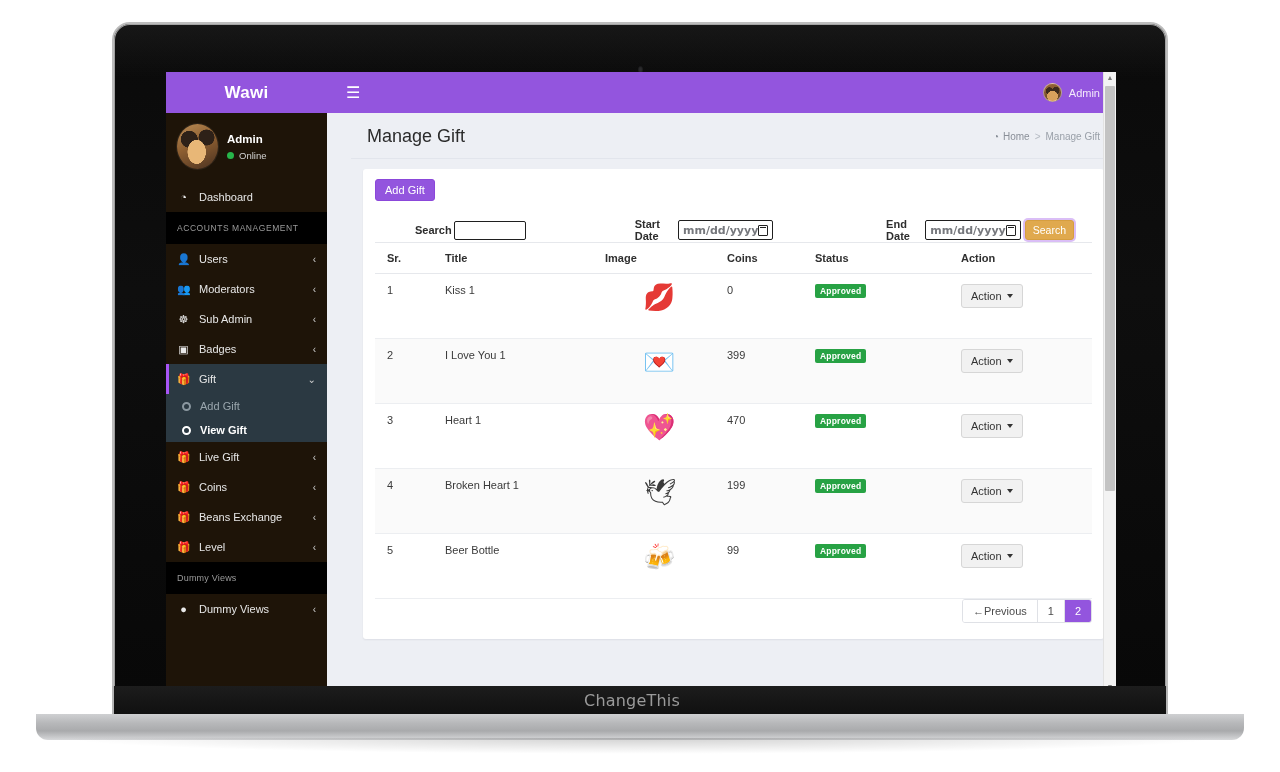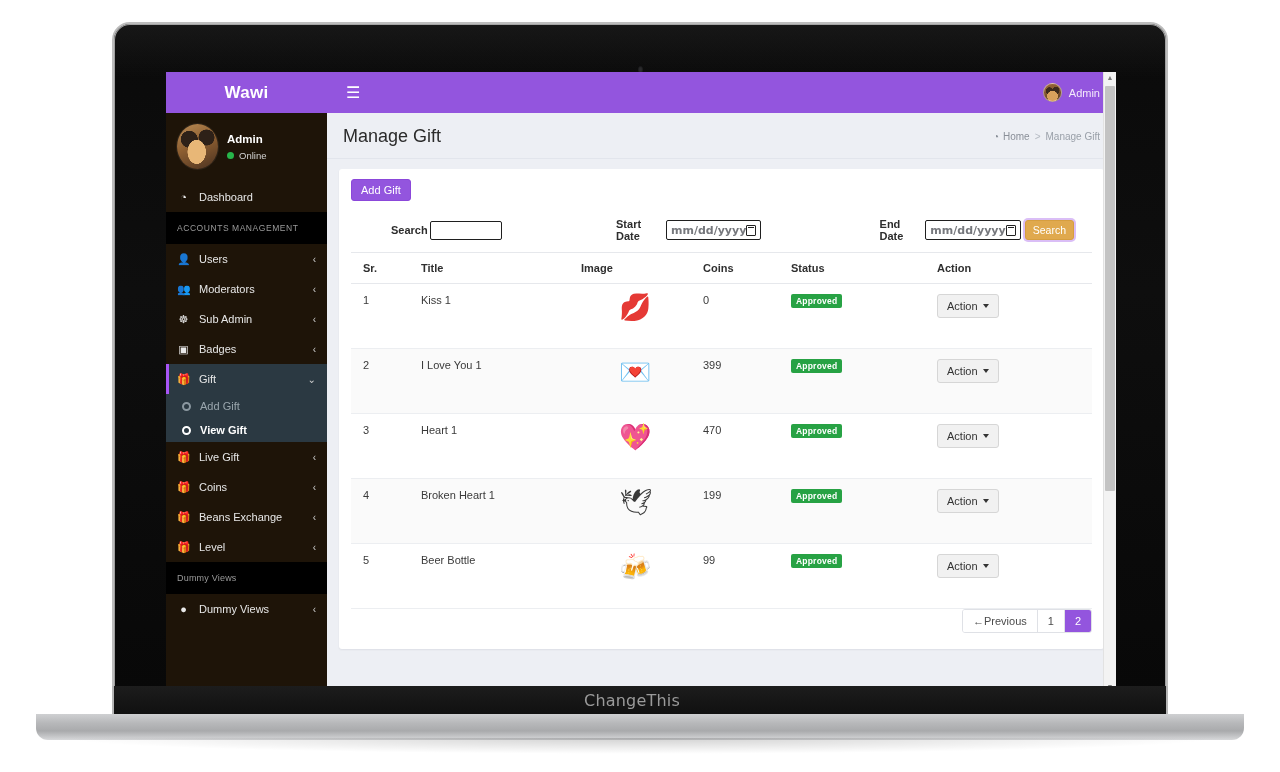--- a/index.html
+++ b/index.html
@@ -128,21 +128,21 @@
     display:flex;align-items:center;gap:9px;padding:6px 11px 6px 16px;cursor:pointer;font-size:11px;
   }
   .sub-link .ring{
     width:9px;height:9px;border-radius:50%;border:2px solid #8b98a0;box-sizing:border-box;
   }
   .sub-link.sel .ring{border-color:#ffffff;}
   .sub-link .sub-label{color:#9aa6ad;}
   .sub-link.sel .sub-label{color:#ffffff;font-weight:bold;}
 
   
-  .content{flex:1;min-width:0;display:flex;flex-direction:column;background:#edeff4;position:relative;}
+  .content{flex:1;min-width:0;display:flex;flex-direction:column;background:#edeff4;position:relative;padding-left:24px;}
   .page-head{
     display:flex;align-items:center;padding:13px 16px 11px 16px;border-bottom:1px solid #e2e5ec;
   }
   .page-title{font-size:18px;color:#2b2b2b;font-weight:normal;}
   .bc-spacer{flex:1;}
   .breadcrumb{display:flex;align-items:center;gap:5px;font-size:10px;color:#8a8f98;}
   .bc-home{display:flex;align-items:center;gap:4px;color:#8a8f98;cursor:pointer;}
   .bc-sep{color:#b5bac2;}
   .bc-cur{color:#9aa0a9;}
 
@@ -175,21 +175,21 @@
   .cal-ic::before{content:"";position:absolute;left:1px;right:1px;top:1px;height:1.6px;background:#222;}
   .gap-a{width:118px;}
   .gap-b{width:122px;}
   .btn-search{
     background:#e0a94e;border:1px solid #d69e3f;color:#fff;font-size:10.5px;
     padding:3px 7px;border-radius:3px;margin-left:4px;cursor:pointer;
     box-shadow:0 0 0 2px rgba(172,110,236,.45);
   }
 
   
-  table.grid{width:100%;border-collapse:collapse;margin-top:10px;font-size:11px;}
+  table.grid{width:100%;border-collapse:collapse;margin-top:0;font-size:11px;}
   table.grid th{
     text-align:left;font-weight:bold;color:#2f2f2f;font-size:11px;
     padding:9px 0 9px 12px;border-top:1px solid #e6e8ec;border-bottom:1px solid #e6e8ec;
   }
   table.grid td{
     padding:10px 0 10px 12px;color:#3a3a3a;vertical-align:top;
     border-bottom:1px solid #eceef1;
   }
   table.grid tbody tr:nth-child(even){background:#fafafa;}
   .col-sr{width:46px;}

